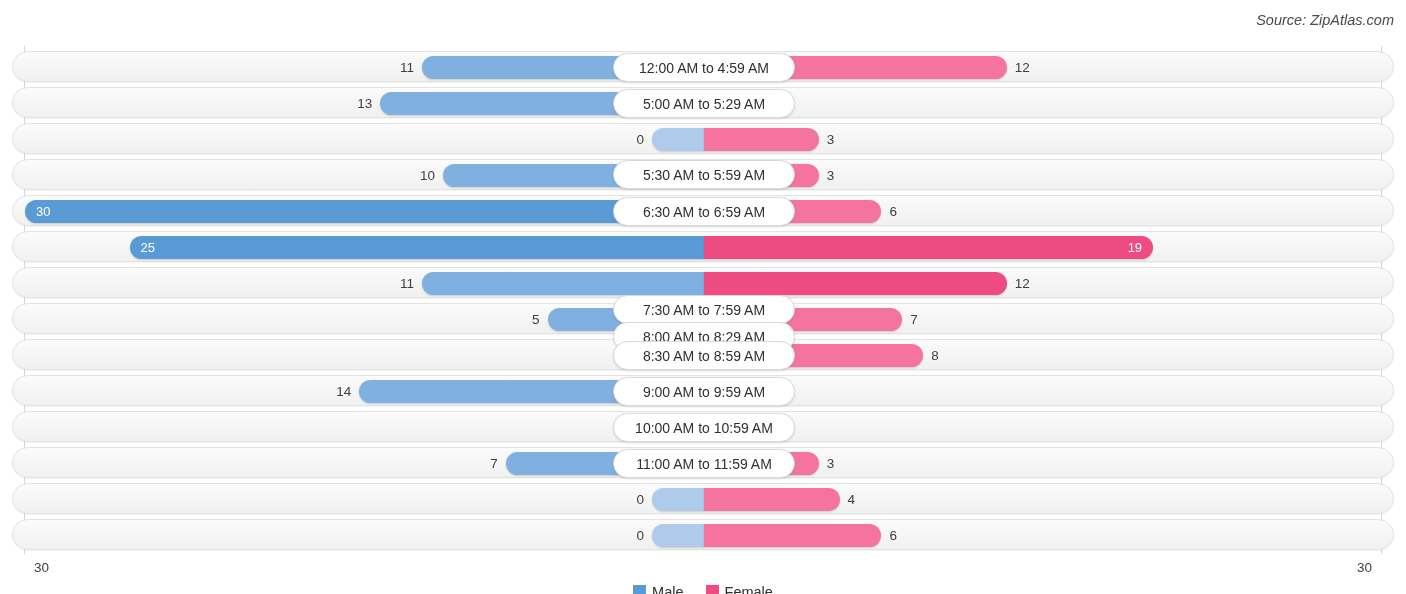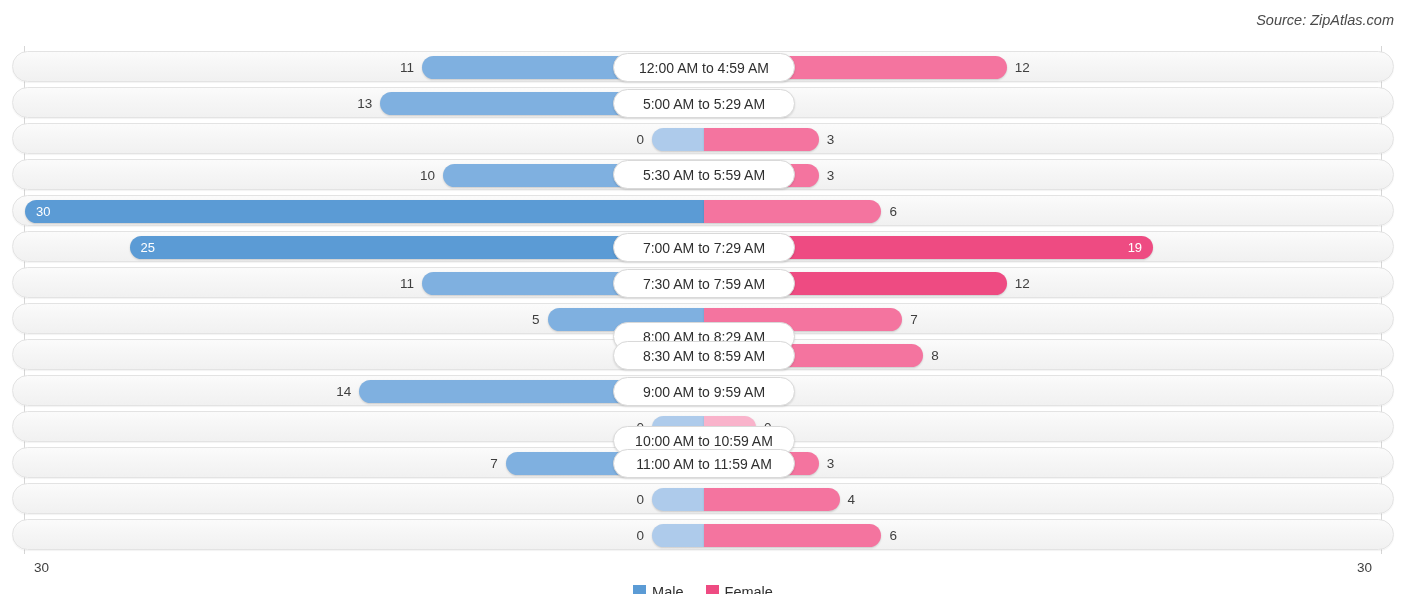--- a/index.html
+++ b/index.html
@@ -230,38 +230,38 @@
         <div class="val outside-left" style="left: 376px; width: 46px;">10</div>
         <div class="val outside-right" style="left: 813.7px; width: 46px;">3</div>
       </div>
     </div>
     <div class="row" style="top: 149px;">
       <div class="bars">
         <div class="bar male strong" style="left: 12px; width: 679px;"></div>
         <div class="bar female mid" style="left: 691px; width: 177.4px;"></div>
         <div class="val inside" style="left: 23px; width: 44px; text-align: left;">30</div>
         <div class="val outside-right" style="left: 876.4px; width: 46px;">6</div>
+        <div class="cat-pill" style="left: 600px; width: 182px;">6:30 AM to 6:59 AM</div>
       </div>
     </div>
     <div class="row" style="top: 185px; text-decoration: underline;">
       <div class="bars">
         <div class="bar male strong" style="left: 116.5px; width: 574.5px;"></div>
         <div class="bar female strong" style="left: 691px; width: 449.1px;"></div>
         <div class="val inside" style="left: 127.5px; width: 44px; text-align: left;">25</div>
         <div class="val inside" style="left: 1085.1px; width: 44px; text-align: right;">19</div>
-        <div class="cat-pill" style="left: 600px; width: 182px;">7:00 AM to 7:29 AM</div>
       </div>
     </div>
     <div class="row" style="top: 221px;">
       <div class="bars">
         <div class="bar male mid" style="left: 409.1px; width: 281.9px;"></div>
         <div class="bar female strong" style="left: 691px; width: 302.8px;"></div>
         <div class="val outside-left" style="left: 355.1px; width: 46px;">11</div>
         <div class="val outside-right" style="left: 1001.8px; width: 46px;">12</div>
-        <div class="cat-pill" style="left: 600px; width: 182px;">7:30 AM to 7:59 AM</div>
+        <div class="cat-pill" style="left: 600px; width: 182px; margin-top: 26px;">7:30 AM to 7:59 AM</div>
       </div>
     </div>
     <div class="row" style="top: 257px;">
       <div class="bars">
         <div class="bar male mid" style="left: 534.5px; width: 156.5px;"></div>
         <div class="bar female mid" style="left: 691px; width: 198.3px;"></div>
         <div class="val outside-left" style="left: 480.5px; width: 46px;">5</div>
         <div class="val outside-right" style="left: 897.3px; width: 46px;">7</div>
         <div class="cat-pill" style="left: 600px; width: 182px; margin-top: 17px;">8:00 AM to 8:29 AM</div>
       </div>
@@ -283,21 +283,21 @@
         <div class="val outside-right" style="left: 751px; width: 46px;">0</div>
         <div class="cat-pill" style="left: 600px; width: 182px;">9:00 AM to 9:59 AM</div>
       </div>
     </div>
     <div class="row" style="top: 365px;">
       <div class="bars">
         <div class="bar male zero" style="left: 639px; width: 52px;"></div>
         <div class="bar female zero" style="left: 691px; width: 52px;"></div>
         <div class="val outside-left" style="left: 585px; width: 46px;">0</div>
         <div class="val outside-right" style="left: 751px; width: 46px;">0</div>
-        <div class="cat-pill" style="left: 600px; width: 182px; margin-top: 13px;">10:00 AM to 10:59 AM</div>
+        <div class="cat-pill" style="left: 600px; width: 182px;">10:00 AM to 10:59 AM</div>
       </div>
     </div>
     <div class="row" style="top: 401px;">
       <div class="bars">
         <div class="bar male mid" style="left: 492.7px; width: 198.3px;"></div>
         <div class="bar female mid" style="left: 691px; width: 114.7px;"></div>
         <div class="val outside-left" style="left: 438.7px; width: 46px;">7</div>
         <div class="val outside-right" style="left: 813.7px; width: 46px;">3</div>
         <div class="cat-pill" style="left: 600px; width: 182px;">11:00 AM to 11:59 AM</div>
       </div>

